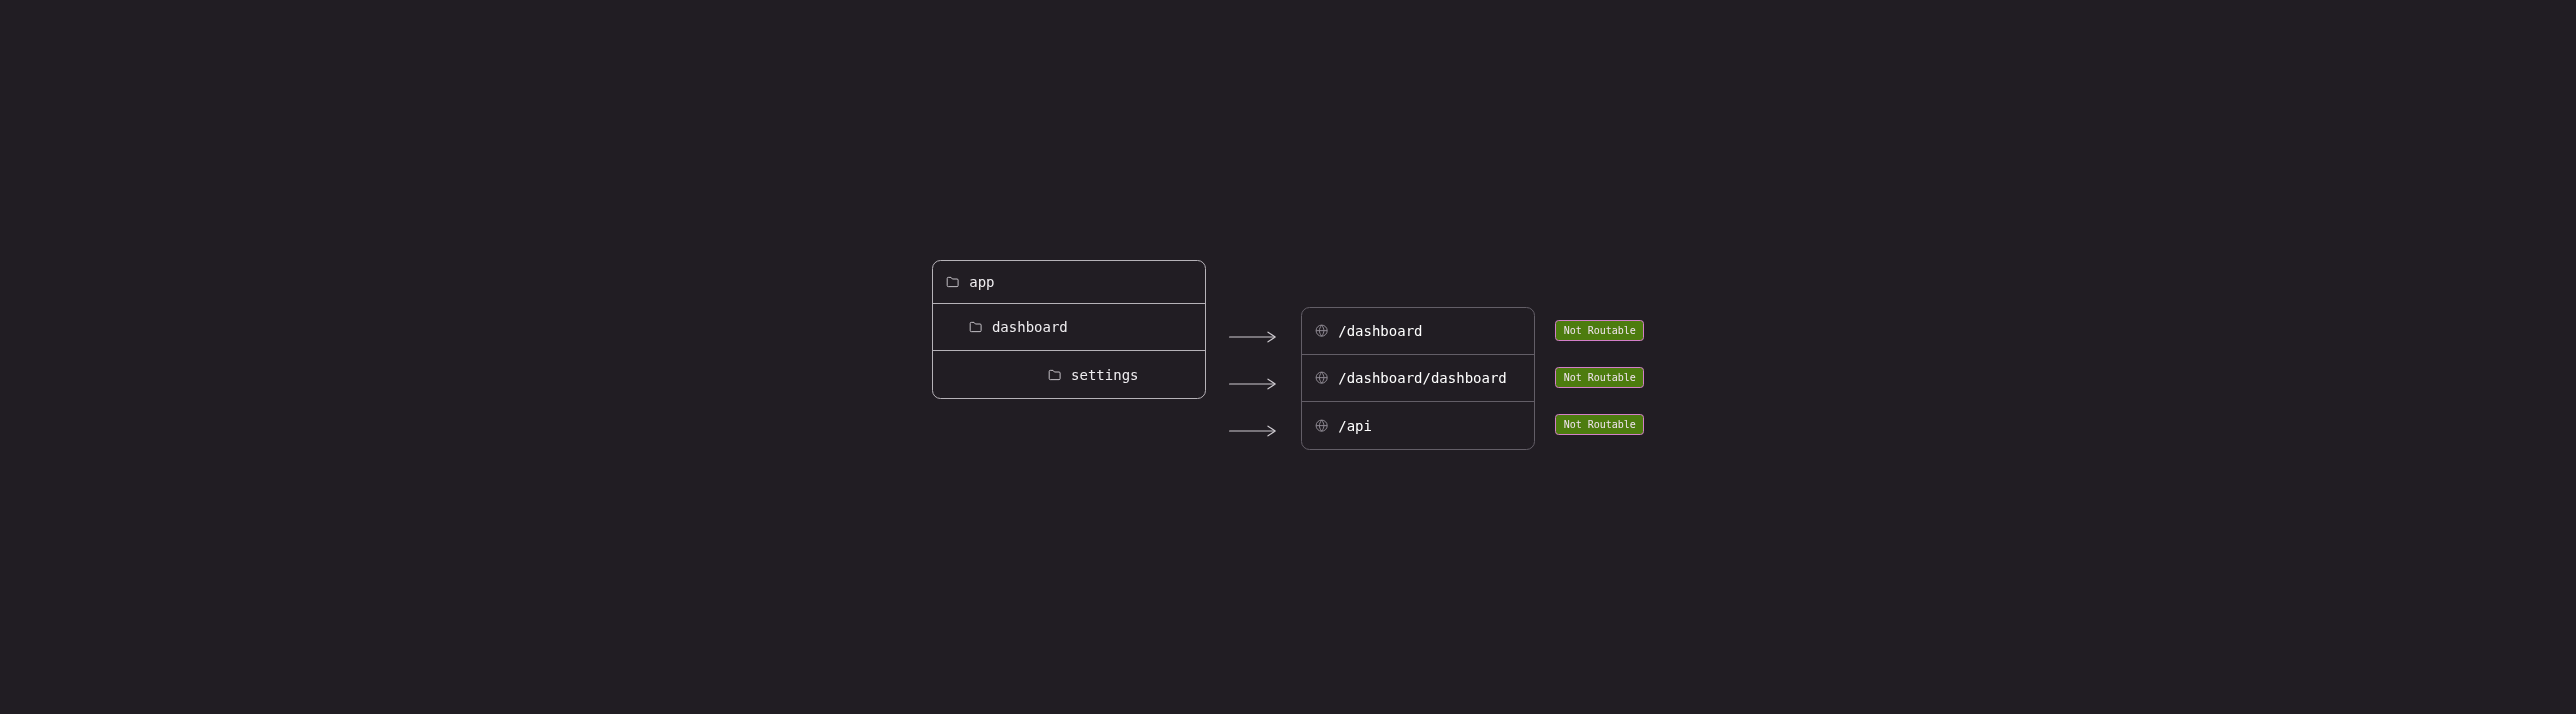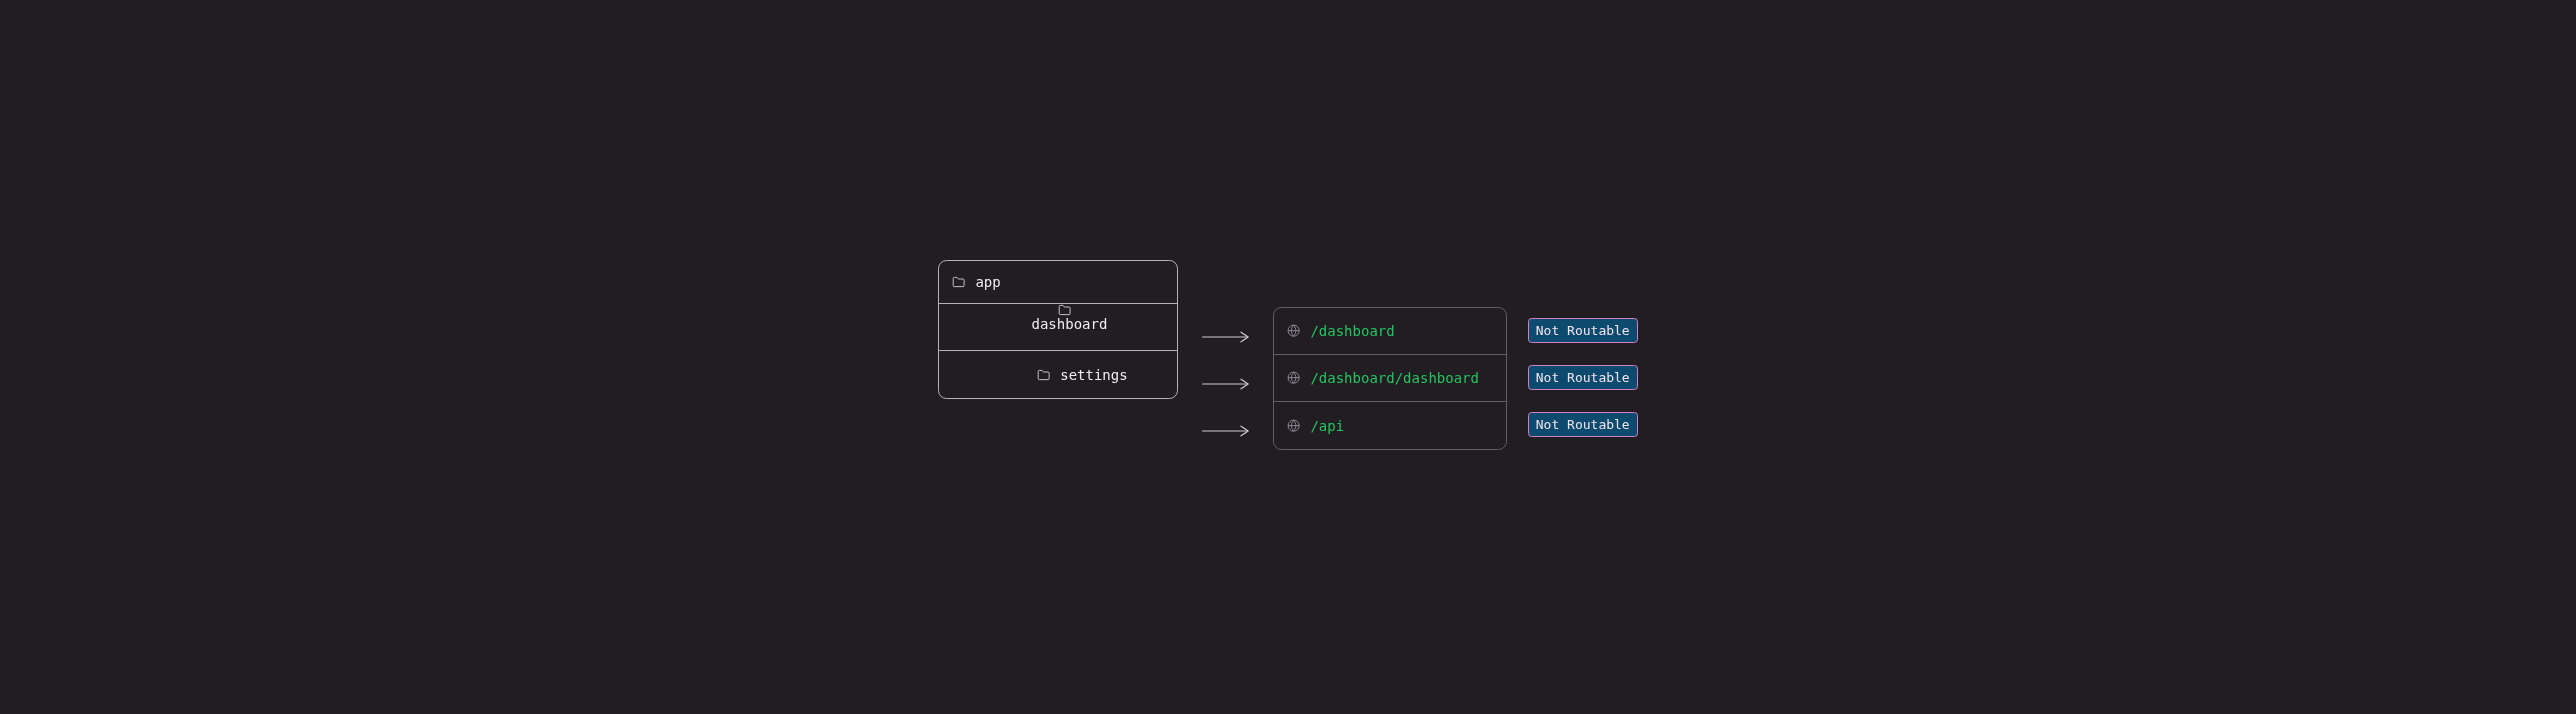--- a/index.html
+++ b/index.html
@@ -15,37 +15,37 @@
   .diagram {
     display: flex;
     align-items: flex-start;
     gap: 20.5px;
     color: #e9e6ea;
   }
   
   .tree-panel {
     border: 0.9px solid #b6b2b8;
     border-radius: 8.5px;
-    width: 240px;
+    width: 274px;
     overflow: hidden;
   }
   .tree-row {
     display: flex;
     align-items: center;
     height: 47px;
     padding: 0 13.3px 0 13.3px;
     font-size: 14px;
     color: #efedf0;
     border-bottom: 0.9px solid #b6b2b8;
   }
   .tree-row:last-child { border-bottom: none; }
   .tree-row.header { height: 43px; }
   .tree-row .folder-icon { flex: 0 0 auto; margin-right: 9.7px; }
   .tree-row .label { white-space: nowrap; }
-  .tree-row.depth-1 { padding-left: 36px; flex-direction: column; }
+  .tree-row.depth-1 { padding-left: 36px; }
   .tree-row.depth-2 { padding-left: 62px; justify-content: center; }
 
   
   .arrows {
     display: flex;
     flex-direction: column;
     padding-top: 53px; 
   }
   .arrows .arrow-cell {
     height: 47px;
@@ -62,42 +62,42 @@
     width: 234px;
     overflow: hidden;
     margin-top: 47px; 
   }
   .route-row {
     display: flex;
     align-items: center;
     height: 47px;
     padding: 0 13.3px;
     font-size: 14px;
-    color: #22c55e;
+    color: #ffffff;
     border-bottom: 0.9px solid #635e67;
   }
   .route-row:last-child { border-bottom: none; }
   .route-row .globe-icon { flex: 0 0 auto; margin-right: 9.7px; }
 
   
   .badges {
     display: flex;
     flex-direction: column;
     padding-top: 47px;
   }
   .badge-cell {
     height: 47px;
     display: flex;
     align-items: center;
   }
   .badge {
-    background: #0c4a6e;
+    background: #4d7c0f;
     border: 0.9px solid #d37fc8;
     color: #f2e4f0;
-    font-size: 13px;
+    font-size: 10px;
     padding: 3.6px 7.2px;
     border-radius: 3.6px;
     white-space: nowrap;
   }
 
   
   svg { display: block; }
   .folder-icon svg { width: 13.3px; height: 12px; stroke: #c8c4ca; }
   .globe-icon svg  { width: 13.3px; height: 13.3px; stroke: #8f8a93; }
   .arrow-cell svg  { width: 50px; height: 12px; stroke: #d0ccd2; }

